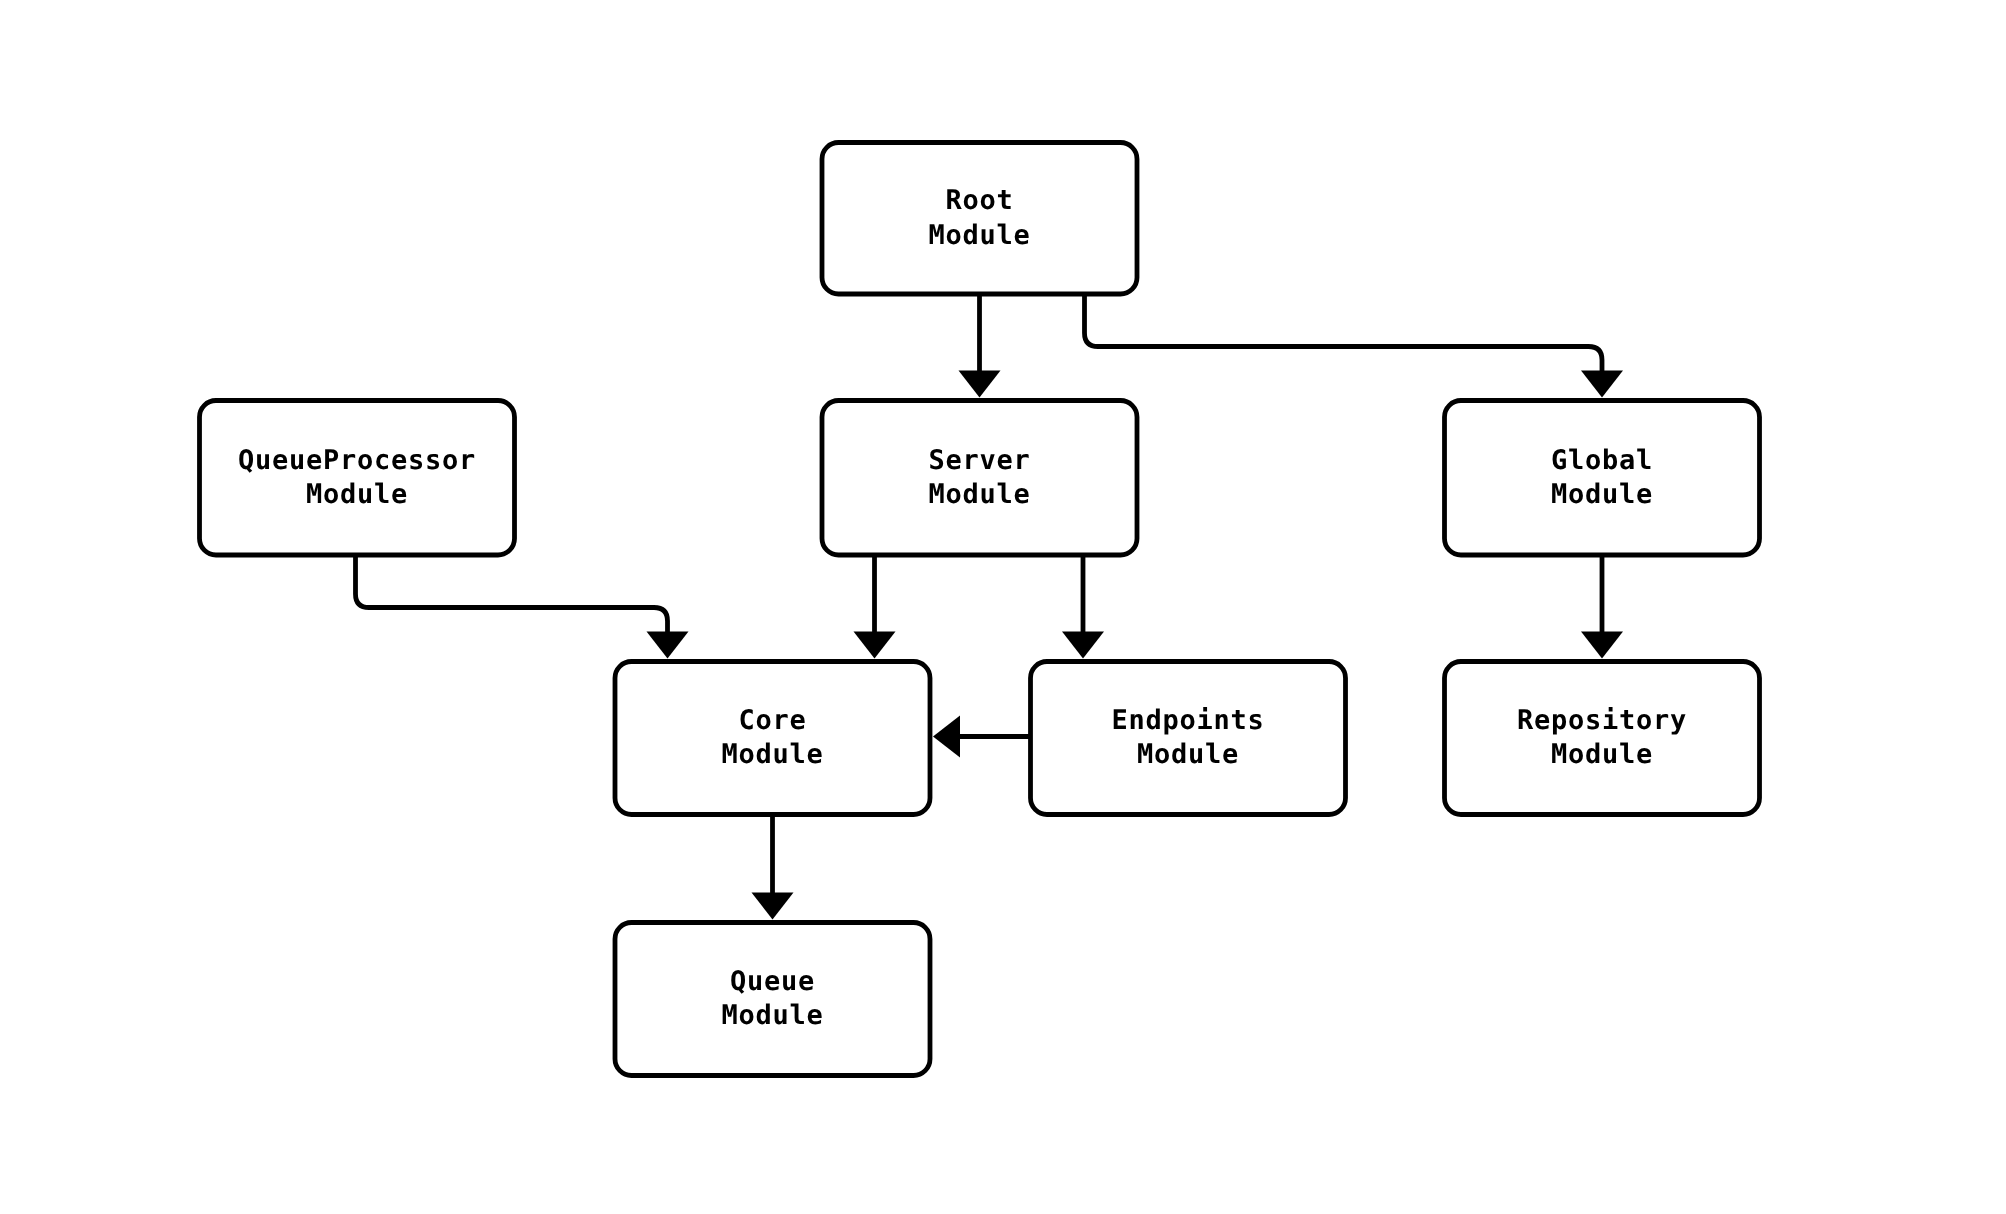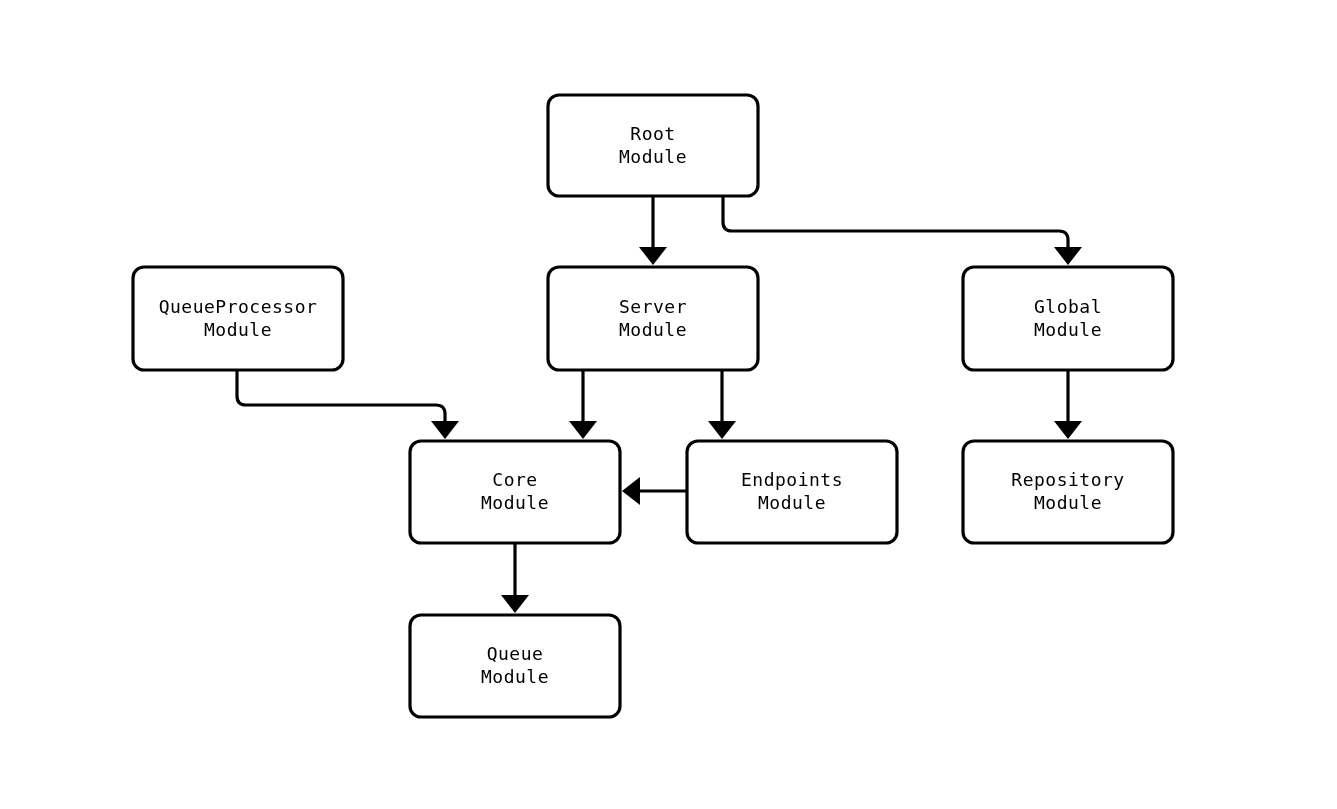--- a/index.html
+++ b/index.html
@@ -12,20 +12,21 @@
     width: 1337px;
     height: 809px;
     font-family: "DejaVu Sans Mono", "Liberation Mono", monospace;
     overflow: hidden;
   }
   #diagram-root {
     position: relative;
     width: 1337px;
     height: 809px;
     background: #ffffff;
+    font-weight: bold;
   }
   svg#diagram-canvas {
     position: absolute;
     top: 0;
     left: 0;
     width: 1337px;
     height: 809px;
     display: block;
   }
   .node-box {

